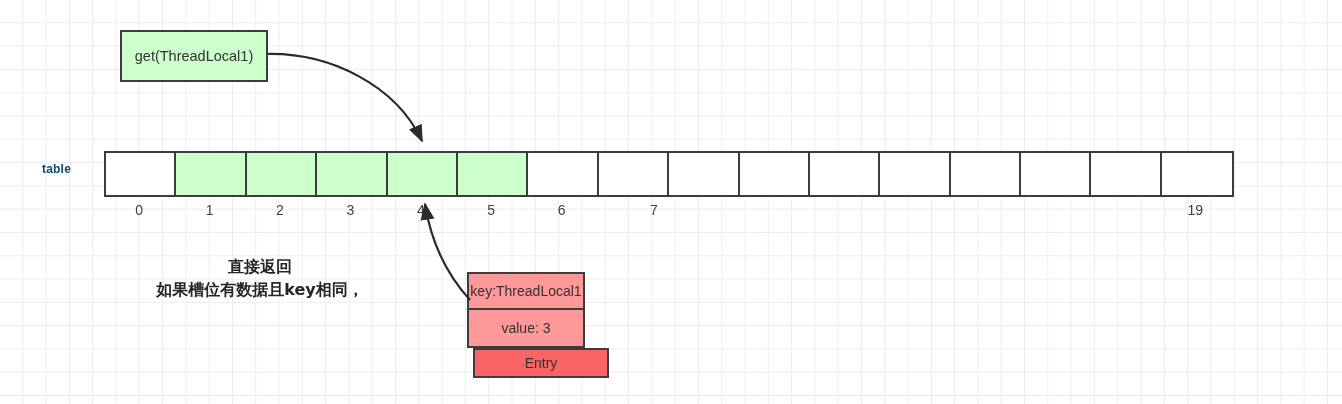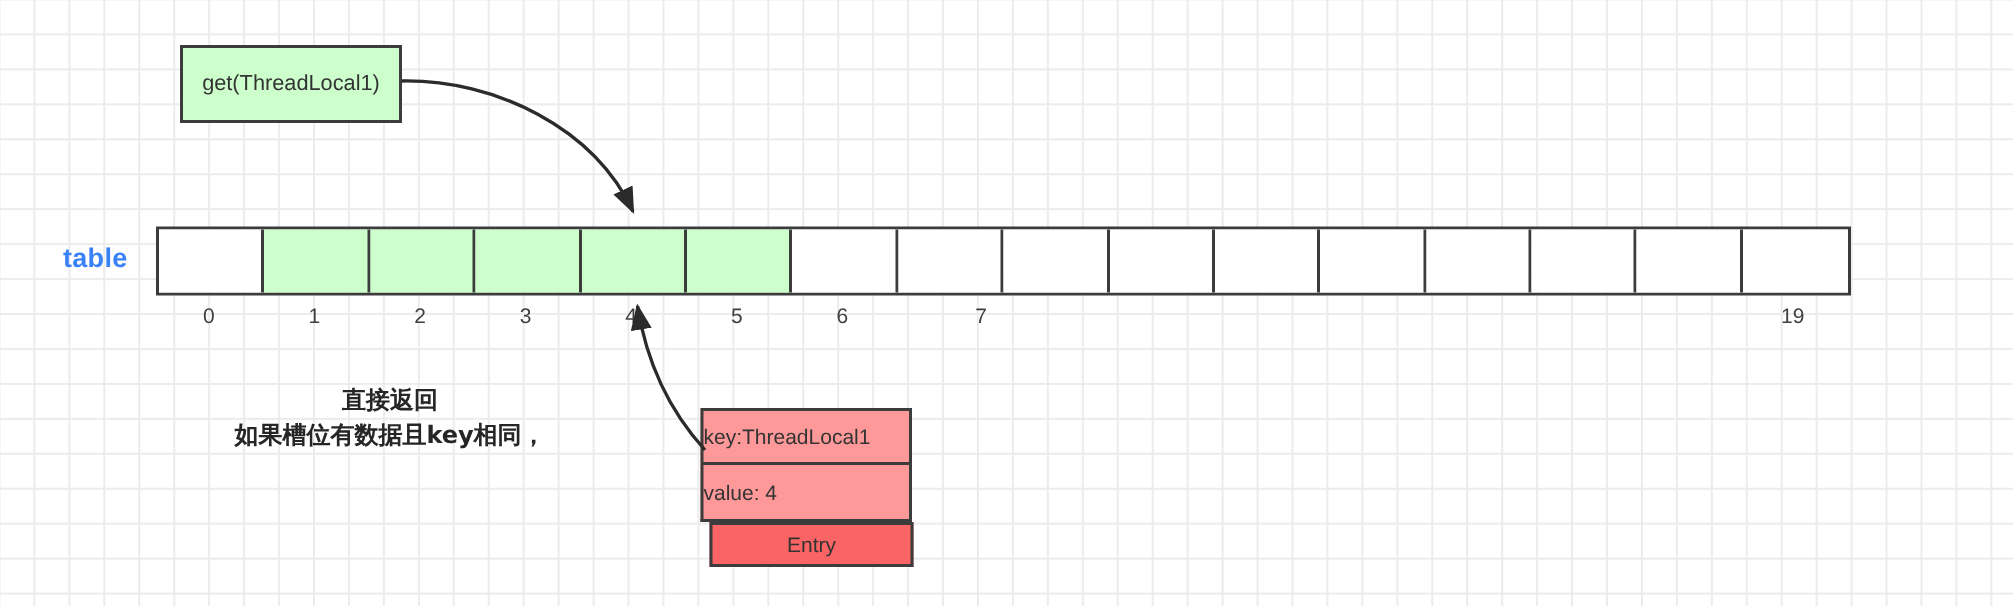--- a/index.html
+++ b/index.html
@@ -41,23 +41,23 @@
     justify-content: center;
     font-size: 14.5px;
     color: #333333;
   }
 
   
   .table-label {
     position: absolute;
     left: 42px;
     top: 162px;
-    font-size: 18px;
+    font-size: 12px;
     font-weight: bold;
-    color: #3b82f6;
+    color: #0c4a6e;
     letter-spacing: .2px;
   }
   .table-row {
     position: absolute;
     left: 104px;
     top: 151px;
     height: 42px;
     display: flex;
     border: 2px solid #3c3c3c;
     box-sizing: content-box;
@@ -91,28 +91,28 @@
     font-size: 16px;
     font-weight: bold;
     line-height: 1.45;
     color: #262626;
     font-family: "DejaVu Sans", "Liberation Sans", sans-serif;
   }
 
   
   .entry-wrap { position: absolute; left: 467px; top: 272px; }
   .entry-cell {
-    width: 141px;
+    width: 118px;
     height: 38px;
     background: #ff9999;
     border: 2px solid #3c3c3c;
     box-sizing: border-box;
     display: flex;
     align-items: center;
-    justify-content: flex-start;
+    justify-content: center;
     font-size: 14px;
     color: #333333;
   }
   .entry-cell.second { border-top: none; }
   .entry-foot {
     position: absolute;
     left: 6px;
     top: 76px;
     width: 136px;
     height: 30px;
@@ -179,21 +179,21 @@
   <div class="note">
     <div>直接返回</div>
     <div>如果槽位有数据且key相同，</div>
   </div>
 
   <div class="entry-wrap">
     <div class="entry-cell">
       <span>key:ThreadLocal1</span>
     </div>
     <div class="entry-cell second">
-      <span>value: 4</span>
+      <span>value: 3</span>
     </div>
     <div class="entry-foot">
       <span>Entry</span>
     </div>
   </div>
 
   <svg class="overlay" viewBox="0 0 1342 404">
     <defs>
       <marker id="arrowhead" markerWidth="9" markerHeight="9" refX="7.2" refY="3.2" orient="auto" markerUnits="strokeWidth">
         <path d="M0,0 L8,3.2 L0,6.4 z" fill="#2b2b2b"></path>

